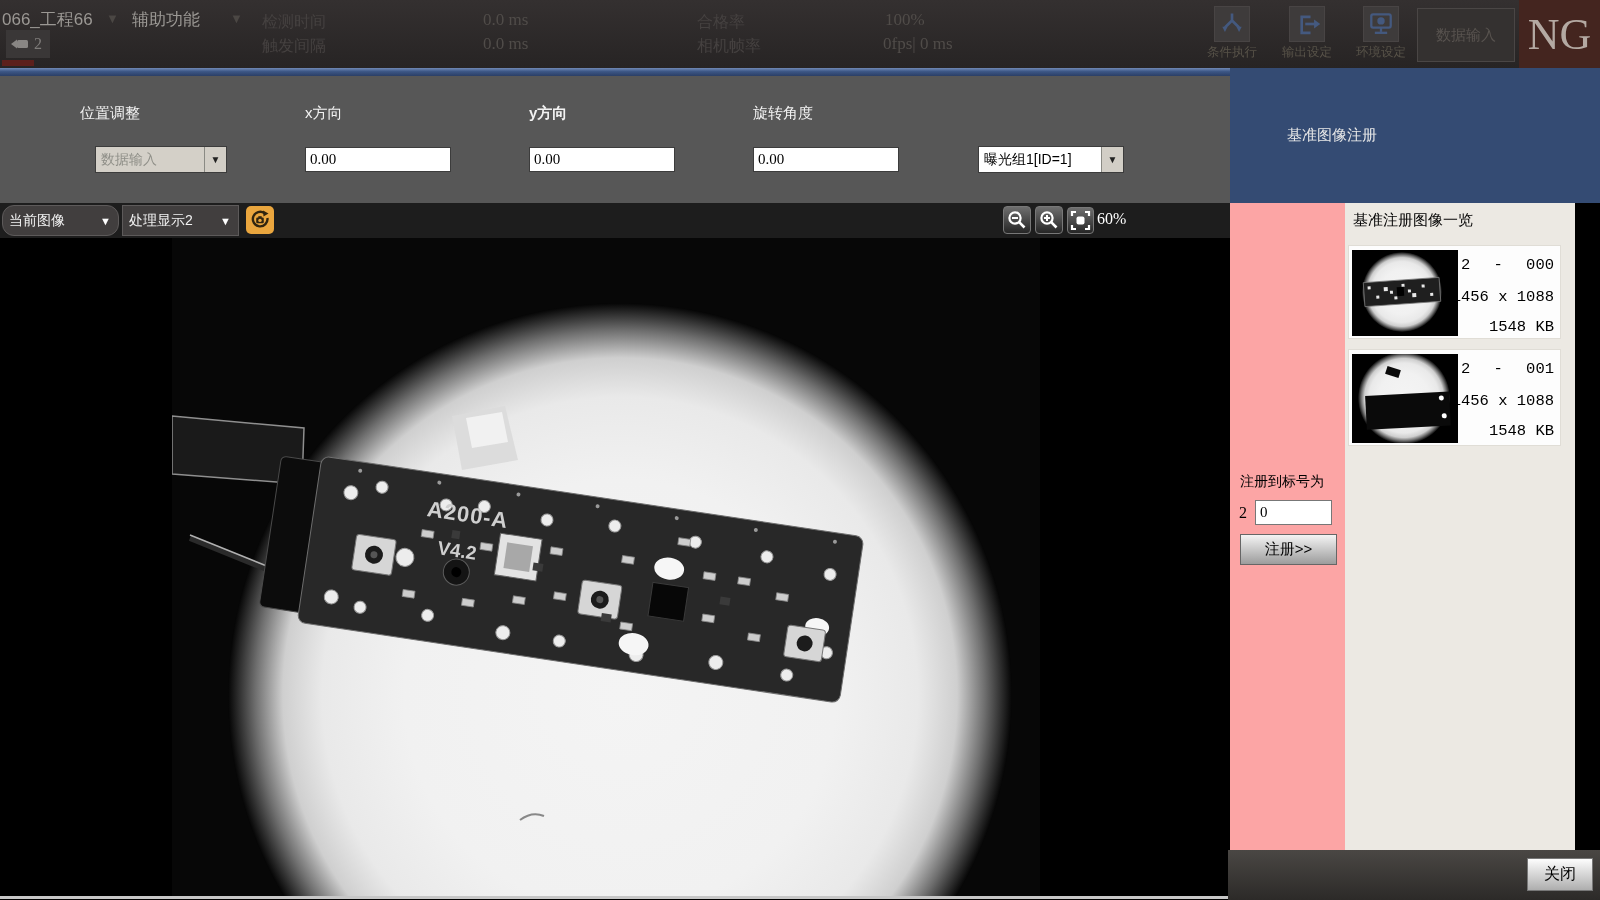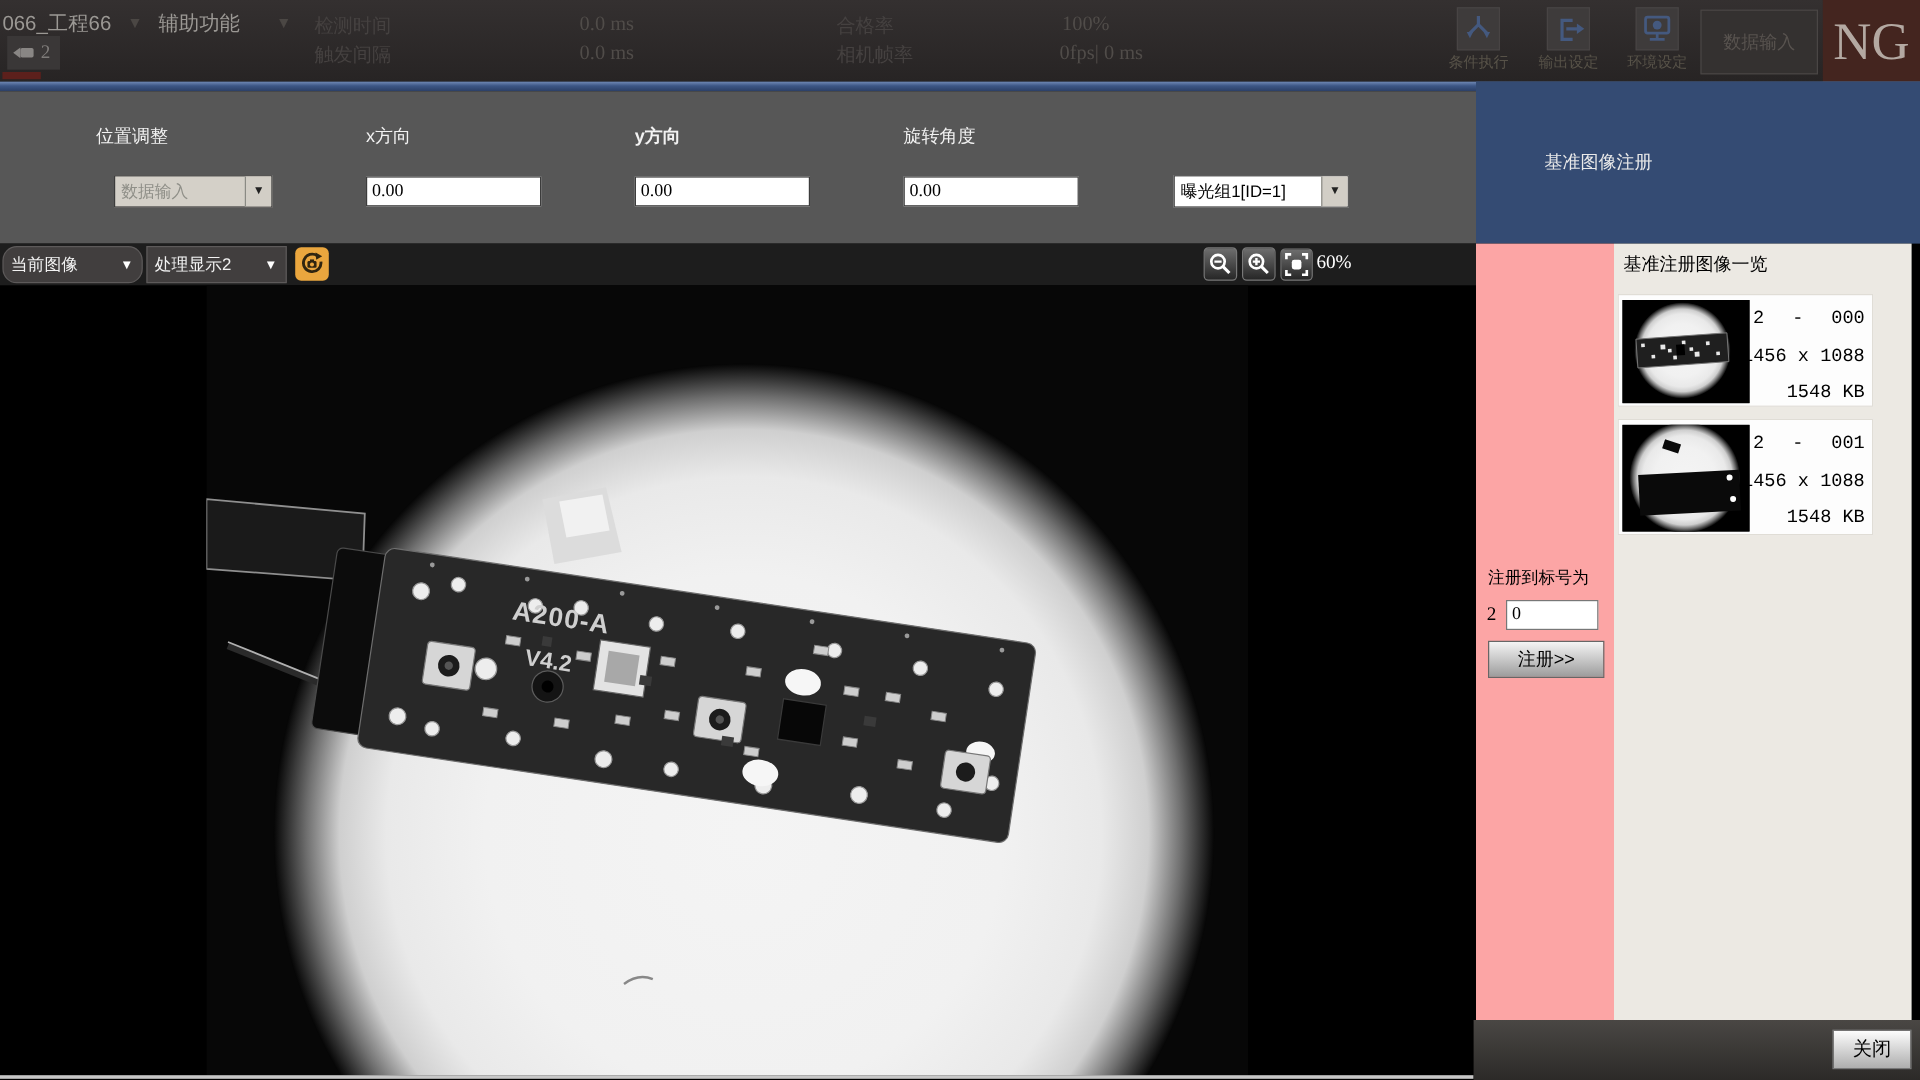--- a/index.html
+++ b/index.html
@@ -49,21 +49,21 @@
   .pct{color:#fff;font-size:16px;font-family:"Liberation Serif",serif;}
   
   .main{left:0;top:238px;width:1230px;height:662px;background:#000;}
   .botline{left:0;top:896px;width:1228px;height:3px;background:#c7c7c7;}
   
   .graycol{left:1230px;top:203px;width:115px;height:647px;background:#fca5a5;}
   .gc-label{color:#000;font-size:14px;}
   .regbtn{left:10px;top:331px;width:97px;height:31px;background:linear-gradient(#f4f4f4,#9c9c9c);
           border:1px solid #666;box-sizing:border-box;color:#000;font-size:15px;
           display:flex;align-items:center;justify-content:center;cursor:pointer;}
-  .cream{left:1345px;top:203px;width:248px;height:647px;background:#ece9e3;}
+  .cream{left:1345px;top:203px;width:230px;height:647px;background:#ece9e3;}
   .cream .hdr{color:#000;font-size:15px;}
   .trow{background:#fdfdfd;border:1px solid #e0ddd6;box-sizing:border-box;}
   .thumb{left:3px;top:4px;width:106px;height:86px;background:#000;}
   .tinfo{position:absolute;right:6px;color:#000;font-family:Liberation Mono, monospace;font-size:15.5px;white-space:nowrap;}
   .tid{word-spacing:14px;}
   
   .footer{left:1228px;top:850px;width:372px;height:50px;background:linear-gradient(#4a4744,#2c2a28);}
   .closebtn{left:299px;top:8px;width:66px;height:33px;background:linear-gradient(#fdfdfd,#aeaeae);
             border:1px solid #777;box-sizing:border-box;color:#000;font-size:16px;
             display:flex;align-items:center;justify-content:center;cursor:pointer;}

